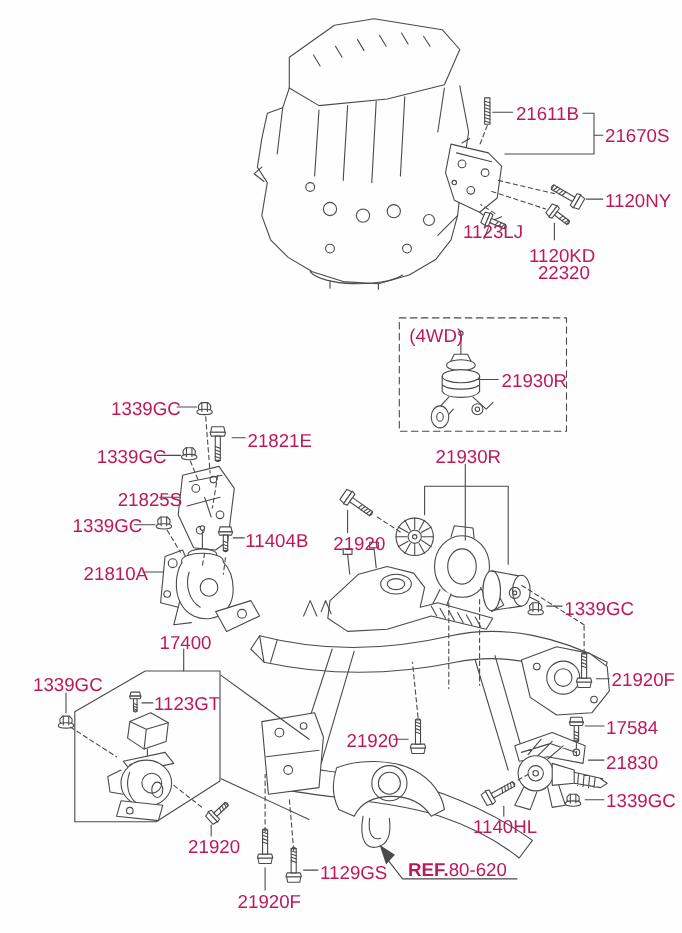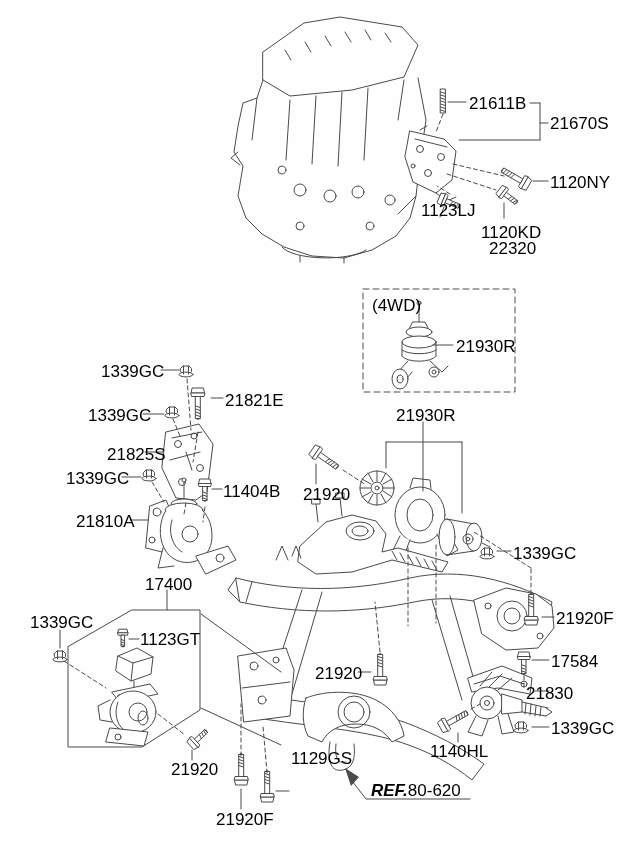--- a/index.html
+++ b/index.html
@@ -2,24 +2,24 @@
 <html><head>
 <meta charset="utf-8">
 <style>
   html,body{margin:0;padding:0;background:#fff;}
   .stage{
     position:relative;width:620px;height:848px;background:#fefefe;
     font-family:"Liberation Sans", sans-serif;overflow:hidden;
   }
   .art{position:absolute;left:0;top:0;}
   .lbl{
-    position:absolute;font-size:17px;line-height:1.0;color:#000000;
+    position:absolute;font-size:17px;line-height:1.0;color:#be185d;
     white-space:nowrap;letter-spacing:0;
   }
-  .ref-b{font-weight:bold;font-style:italic;}
+  .ref-b{font-weight:bold;}
   svg *{vector-effect:non-scaling-stroke;}
 </style>
 </head>
 <body>
 
 <div class="stage">
 
 <svg class="art" width="620" height="848" viewBox="0 0 620 848" stroke="#4a4a4a" stroke-width="1" fill="none" stroke-linecap="round" stroke-linejoin="round">
 
   <defs>
@@ -332,22 +332,22 @@
 <div class="lbl" style="left:223px;top:483px">11404B</div>
 <div class="lbl" style="left:76px;top:513px">21810A</div>
 <div class="lbl" style="left:396px;top:407px">21930R</div>
 <div class="lbl" style="left:303px;top:486px">21920</div>
 <div class="lbl" style="left:513px;top:545px">1339GC</div>
 <div class="lbl" style="left:145px;top:576px">17400</div>
 <div class="lbl" style="left:30px;top:614px">1339GC</div>
 <div class="lbl" style="left:140px;top:631px">1123GT</div>
 <div class="lbl" style="left:556px;top:610px">21920F</div>
 <div class="lbl" style="left:551px;top:653px">17584</div>
-<div class="lbl" style="left:526px;top:685px">21830</div>
+<div class="lbl" style="left:551px;top:685px">21830</div>
 <div class="lbl" style="left:551px;top:720px">1339GC</div>
 <div class="lbl" style="left:430px;top:743px">1140HL</div>
 <div class="lbl" style="left:315px;top:665px">21920</div>
 <div class="lbl" style="left:171px;top:761px">21920</div>
 <div class="lbl" style="left:216px;top:811px">21920F</div>
-<div class="lbl" style="left:291px;top:750px">1129GS</div>
+<div class="lbl" style="left:291px;top:785px">1129GS</div>
 <div class="lbl" style="left:371px;top:782px"><span class="ref-b">REF.</span><span>80-620</span></div>
 
 </div>
 
 </body></html>

